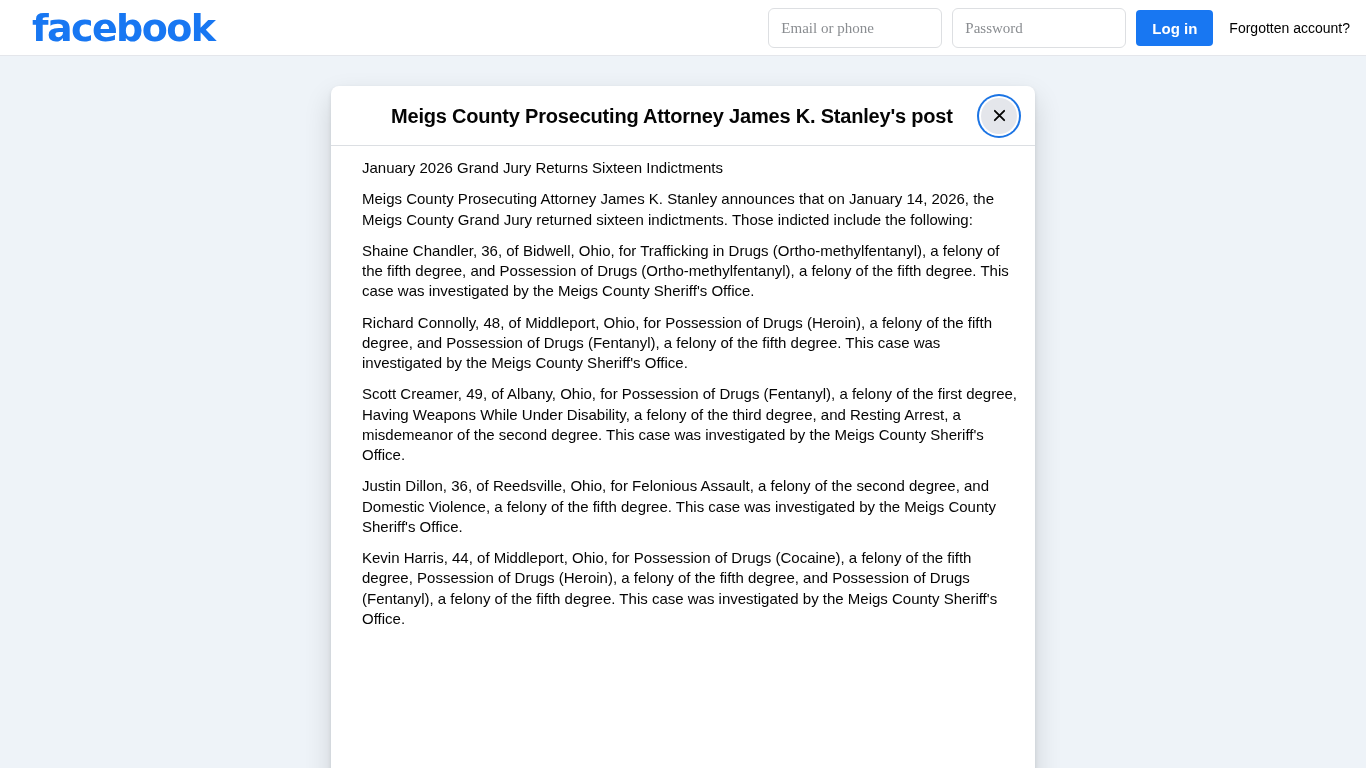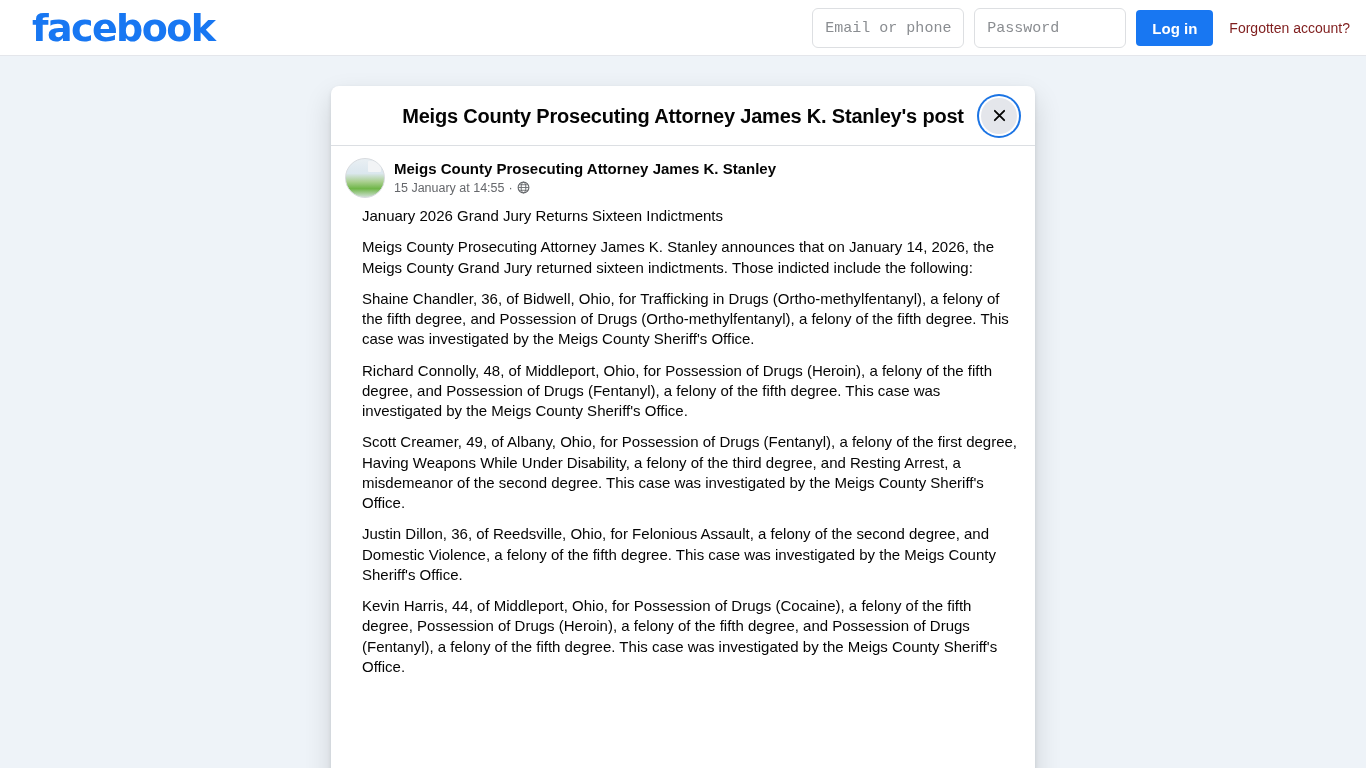--- a/index.html
+++ b/index.html
@@ -32,47 +32,47 @@
   }
   #login-area {
     position: absolute;
     right: 16px;
     top: 8px;
     display: flex;
     align-items: center;
     gap: 10px;
   }
   .login-input {
-    width: 152px;
+    width: 174px;
     height: 40px;
     border: 1px solid #dddfe2;
     border-radius: 6px;
     padding: 0 12px;
     font-size: 15px;
-    font-family: Liberation Mono, monospace;
+    font-family: Liberation Serif, serif;
     color: #1c1e21;
     background: #fff;
     outline: none;
   }
   .login-input::placeholder { color: #8a8d91; opacity: 1; }
   #login-btn {
     height: 36px;
     min-width: 68px;
     padding: 0 16px;
     background: #1877f2;
     color: #ffffff;
     border: none;
     border-radius: 4px;
     font-size: 15px;
     font-weight: bold;
     font-family: "Liberation Sans", sans-serif;
     cursor: pointer;
   }
   #forgot-link {
-    color: #7f1d1d;
+    color: #000000;
     font-size: 14px;
     text-decoration: none;
     white-space: nowrap;
     margin-left: 6px;
     cursor: pointer;
   }
 
   
   #modal {
     position: absolute;
@@ -84,21 +84,21 @@
     border-radius: 8px 8px 0 0;
     box-shadow: 0 12px 28px rgba(0,0,0,0.14), 0 2px 4px rgba(0,0,0,0.10);
     overflow: hidden;
   }
   #modal-header {
     position: relative;
     height: 60px;
     border-bottom: 1px solid #dcdfe3;
     display: flex;
     align-items: center;
-    justify-content: center;
+    justify-content: flex-start;
   }
   #modal-title {
     font-size: 20px;
     font-weight: bold;
     color: #050505;
     text-align: center;
     letter-spacing: -0.2px;
     padding: 0 60px;
     line-height: 1.2;
   }
@@ -201,37 +201,20 @@
     <div id="modal-title">Meigs County Prosecuting Attorney James K. Stanley's post</div>
     <button id="close-btn">
       <svg width="17" height="17" viewBox="0 0 20 20" aria-hidden="true">
         <path d="M4.5 4.5 L15.5 15.5 M15.5 4.5 L4.5 15.5" stroke="#050505" stroke-width="2.2" stroke-linecap="round"></path>
       </svg>
     </button>
   </div>
 
   <div id="post-body">
 
-    <div id="post-head">
-      <div id="avatar"></div>
-      <div id="poster-info">
-        <div id="poster-name">Meigs County Prosecuting Attorney James K. Stanley</div>
-        <div id="post-meta">
-          <span id="post-time">15 January at 14:55</span>
-          <span id="meta-dot">·</span>
-          <span id="globe-icon">
-            <svg width="13" height="13" viewBox="0 0 16 16" aria-hidden="true">
-              <circle cx="8" cy="8" r="6.6" fill="none" stroke="#65676b" stroke-width="1.4"></circle>
-              <ellipse cx="8" cy="8" rx="2.9" ry="6.6" fill="none" stroke="#65676b" stroke-width="1.2"></ellipse>
-              <path d="M1.6 8 H14.4 M2.6 4.6 H13.4 M2.6 11.4 H13.4" stroke="#65676b" stroke-width="1.1" fill="none"></path>
-            </svg>
-          </span>
-        </div>
-      </div>
-    </div>
 
     <div id="post-text">
         <p>January 2026 Grand Jury Returns Sixteen Indictments</p>
         <p>Meigs County Prosecuting Attorney James K. Stanley announces that on January 14, 2026, the Meigs County Grand Jury returned sixteen indictments. Those indicted include the following:</p>
         <p>Shaine Chandler, 36, of Bidwell, Ohio, for Trafficking in Drugs (Ortho-methylfentanyl), a felony of the fifth degree, and Possession of Drugs (Ortho-methylfentanyl), a felony of the fifth degree.  This case was investigated by the Meigs County Sheriff's Office.</p>
         <p>Richard Connolly, 48, of Middleport, Ohio, for Possession of Drugs (Heroin), a felony of the fifth degree, and Possession of Drugs (Fentanyl), a felony of the fifth degree.  This case was investigated by the Meigs County Sheriff's Office.</p>
         <p>Scott Creamer, 49, of Albany, Ohio, for Possession of Drugs (Fentanyl), a felony of the first degree, Having Weapons While Under Disability, a felony of the third degree, and Resting Arrest, a misdemeanor of the second degree.  This case was investigated by the Meigs County Sheriff's Office.</p>
         <p>Justin Dillon, 36, of Reedsville, Ohio, for Felonious Assault, a felony of the second degree, and Domestic Violence, a felony of the fifth degree.  This case was investigated by the Meigs County Sheriff's Office.</p>
         <p>Kevin Harris, 44, of Middleport, Ohio, for Possession of Drugs (Cocaine), a felony of the fifth degree, Possession of Drugs (Heroin), a felony of the fifth degree, and Possession of Drugs (Fentanyl), a felony of the fifth degree.  This case was investigated by the Meigs County Sheriff's Office.</p>
       </div>

